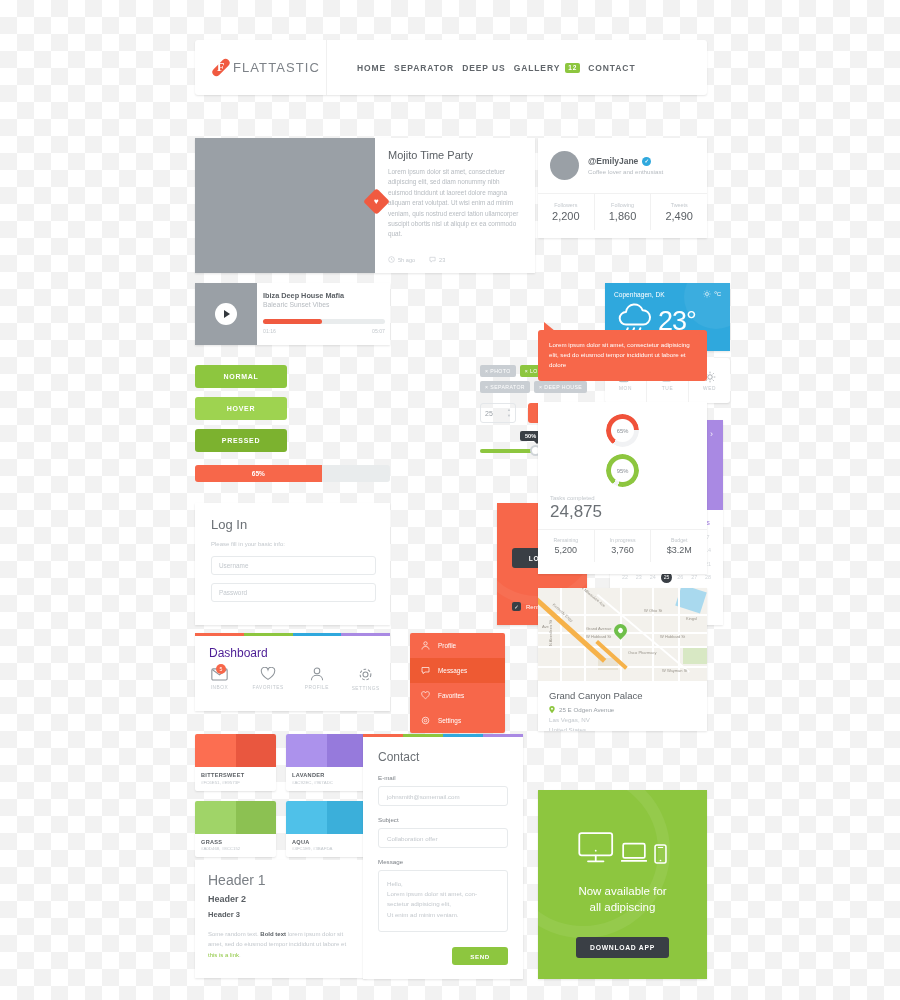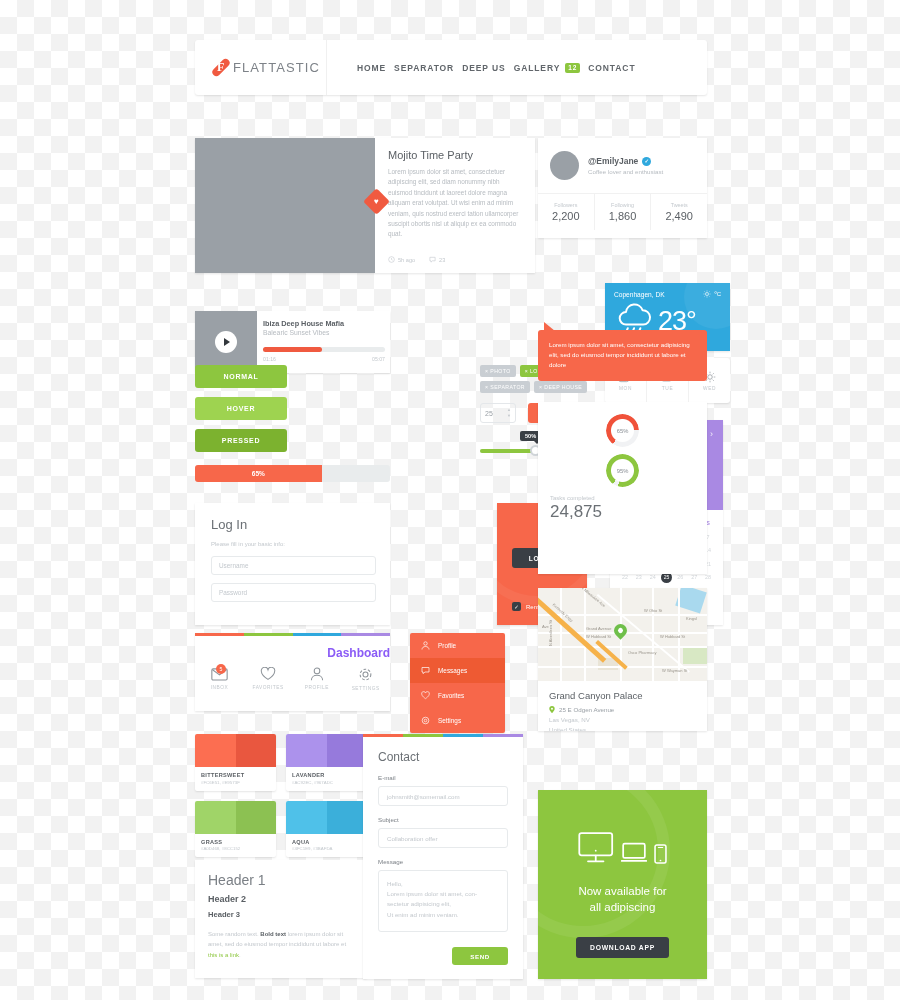--- a/index.html
+++ b/index.html
@@ -38,21 +38,21 @@
   .hero-text { font-size:6.4px; line-height:1.62; color:#b6bbc0; }
   .hero-meta { position:absolute; bottom:10px; left:13px; display:flex; gap:14px; align-items:center; font-size:5.6px; color:#c3c8cd; }
   .hero-meta span { display:flex; align-items:center; gap:3px; }
   .hero-like {
     position:absolute; left:172px; top:152px; width:19px; height:19px; background:#f05a40;
     transform: rotate(45deg); border-radius:3px; display:flex; align-items:center; justify-content:center; z-index:4;
   }
   .hero-like span { transform: rotate(-45deg); color:#fff; font-size:8px; }
 
   
-  .player { position:absolute; left:0; top:243px; width:195px; height:62px; background:#fff;margin-top:28px; }
+  .player { position:absolute; left:0; top:243px; width:195px; height:62px; background:#fff; }
   .player-thumb { position:absolute; left:0; top:0; width:62px; height:62px; background:#9aa0a6; display:flex; align-items:center; justify-content:center;}
   .play-circle { width:22px; height:22px; border-radius:50%; background:#fff; display:flex; align-items:center; justify-content:center;}
   .play-tri { width:0;height:0;border-left:6px solid #33383d;border-top:4px solid transparent;border-bottom:4px solid transparent; margin-left:2px;}
   .player-info { position:absolute; left:68px; top:8px; width:120px; }
   .pl-title { font-size:7.3px; color:#5a5f64; font-weight:bold; }
   .pl-sub { font-size:6.8px; color:#b6bbc0; margin-top:1px; }
   .pl-bar { position:absolute; left:68px; top:36px; width:122px; height:5px; background:#e9eced; border-radius:3px; }
   .pl-fill { width:48%; height:100%; background:#f05a40; border-radius:3px; }
   .pl-times { position:absolute; left:68px; top:45px; width:122px; display:flex; justify-content:space-between; font-size:5.2px; color:#c3c8cd;}
 
@@ -163,21 +163,21 @@
   .stats-row { display:flex; margin-top:7px; border-top:1px solid #f1f1f1;}
   .stats-cell { flex:1; text-align:center; padding:7px 0; border-right:1px solid #f1f1f1;}
   .stats-cell:last-child{border-right:none;}
   .sc-lbl{font-size:5.2px;color:#c3c8cd;}
   .sc-val{font-size:9px;color:#5a5f64;margin-top:2px;}
 
   
   .dash { position:absolute; left:0; top:593px; width:195px; height:78px; background:#fff; }
   .dash-strip { display:flex; height:3px; }
   .dash-strip div { flex:1; }
-  .dash-title { font-size:12px; color:#8b5cf6; font-weight:700; padding:10px 0 0 14px;text-align:right;}
+  .dash-title { font-size:12px; color:#4c1d95; font-weight:400; padding:10px 0 0 14px;}
   .dash-icons { display:flex; margin-top:7px; }
   .dash-ic { flex:1; display:flex; flex-direction:column; align-items:center; gap:4px; cursor:pointer; position:relative;}
   .dash-ic-lbl { font-size:4.8px; color:#c3c8cd; letter-spacing:.5px;}
   .ic-badge { position:absolute; left:21px; top:-3px; width:10px;height:10px;border-radius:50%;background:#f7674a;color:#fff;
               font-size:5.2px;display:flex;align-items:center;justify-content:center;}
 
   
   .menu { position:absolute; left:215px; top:593px; width:95px; background:#f7674a; border-radius:2px; overflow:hidden;}
   .menu-item { display:flex; align-items:center; gap:8px; padding:8px 11px; color:#fff; font-size:6.4px; cursor:pointer;}
   .menu-item.active { background:#ee5a33; }
@@ -516,20 +516,34 @@
         </div>
         <div class="donut-sm-wrap">
           <div class="donut-sm green"></div>
           <div class="donut-sm-lbl">95%</div>
         </div>
       </div>
     </div>
     <div class="tasks">
       <div class="tasks-lbl">Tasks completed</div>
       <div class="tasks-val">24,875</div>
+    </div>
+    <div class="stats-row">
+      <div class="stats-cell">
+        <div class="sc-lbl">Remaining</div>
+        <div class="sc-val">5,200</div>
+      </div>
+      <div class="stats-cell">
+        <div class="sc-lbl">In progress</div>
+        <div class="sc-val">3,760</div>
+      </div>
+      <div class="stats-cell">
+        <div class="sc-lbl">Budget</div>
+        <div class="sc-val">$3.2M</div>
+      </div>
     </div>
   </div>
 
   <div class="dash shadow">
     <div class="dash-strip">
       <div style="background:#f7674a"></div>
         <div style="background:#8dc63f"></div>
         <div style="background:#2fa8dd"></div>
         <div style="background:#a989e3"></div>
     </div>

